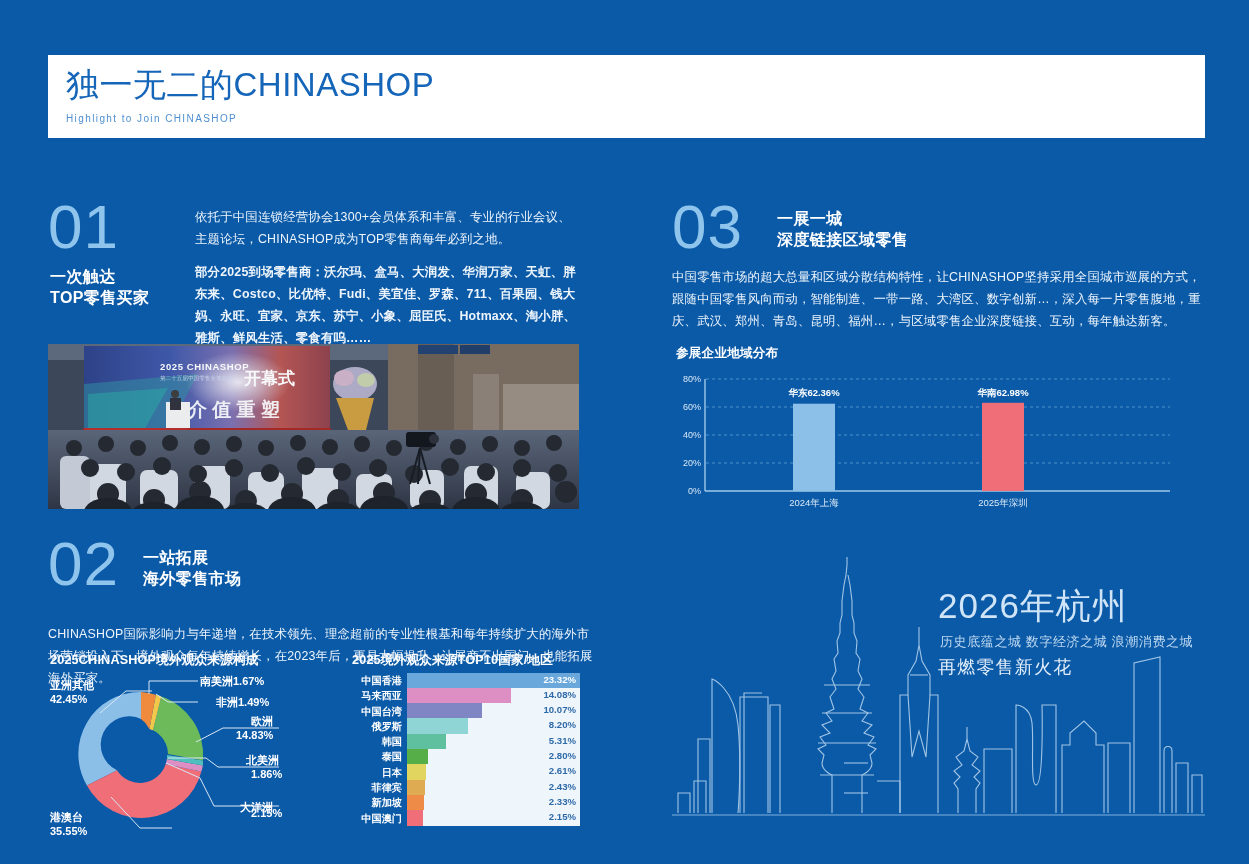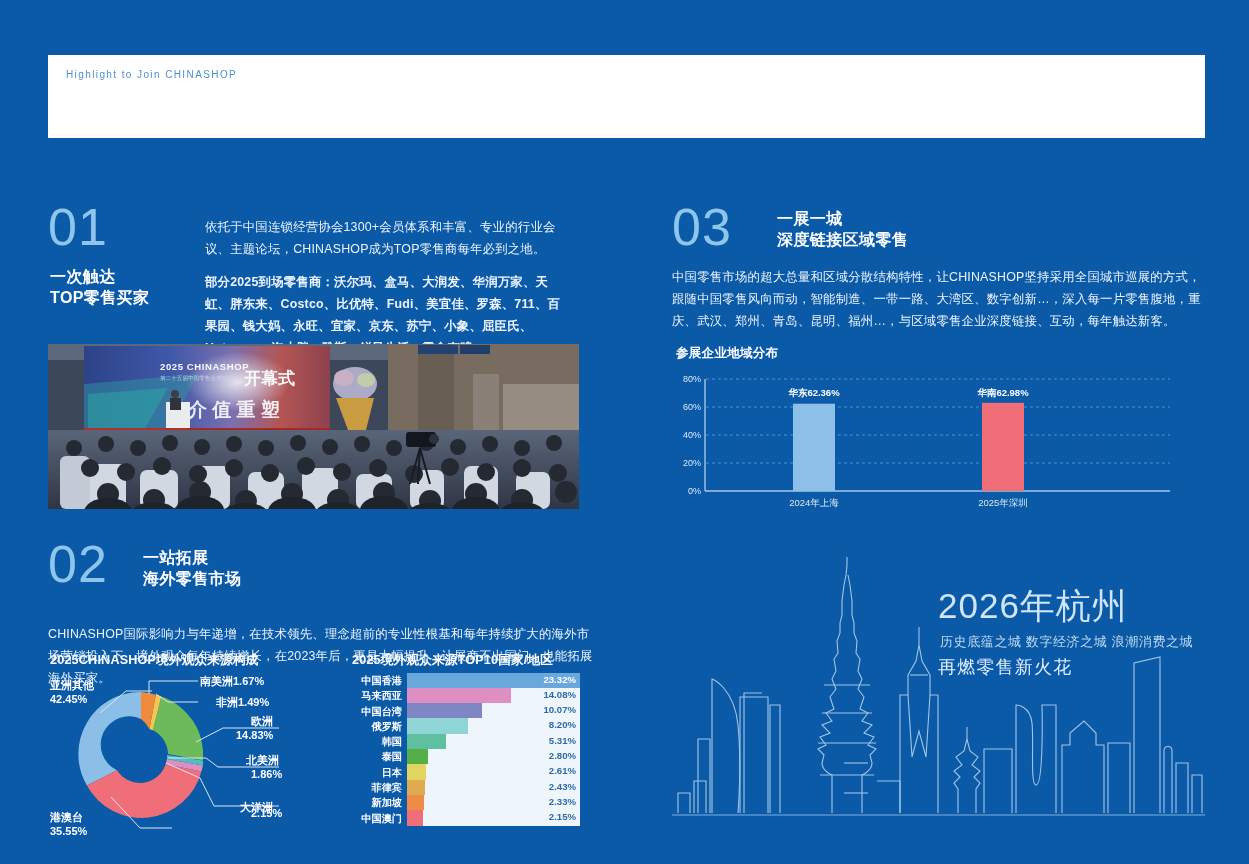--- a/index.html
+++ b/index.html
@@ -24,38 +24,38 @@
     color:#1565b8;font-size:33px;line-height:44px;font-weight:400;
     letter-spacing:0.5px;white-space:nowrap;
   }
   .header-sub{
     color:#4f8fcf;font-size:10px;line-height:20px;font-weight:400;
     letter-spacing:1.4px;white-space:nowrap;margin-top:2px;
   }
 
   
   .bignum{
-    font-size:52px;line-height:62px;font-weight:300;color:#8fc4ec;
+    font-size:62px;line-height:62px;font-weight:300;color:#8fc4ec;
     letter-spacing:1px;
   }
   .sec-title{
     font-size:16px;line-height:21px;font-weight:700;color:#ffffff;
     letter-spacing:0.4px;
   }
   .body-txt{
     font-size:12.4px;line-height:22px;color:#eef5fc;letter-spacing:0.2px;
   }
   .body-txt.b{font-weight:700;}
 
   
   .s01{position:absolute;left:48px;top:196px;width:532px;}
   .s01-num{position:absolute;left:0;top:0;}
   .s01-lbl{position:absolute;left:2px;top:70px;}
   .s01-txt{position:absolute;left:147px;top:10px;width:385px;}
-  .s01-txt p{margin:10px;}
+  .s01-txt p{margin:0;}
   .s01-txt p+p{margin-top:11px;}
 
   .photo{
     position:absolute;left:48px;top:344px;width:531px;height:165px;
     overflow:hidden;background:#23324a;
   }
   .photo svg{display:block;}
 
   
   .s02{position:absolute;left:48px;top:533px;width:545px;}
@@ -117,20 +117,21 @@
     position:absolute;left:266px;top:109px;
     font-size:18px;line-height:26px;color:#e2eefb;letter-spacing:1.2px;white-space:nowrap;
   }
 </style>
 </head>
 <body>
 
 <div class="page">
 
   <div class="header-box">
+    <div class="header-title">独一无二的CHINASHOP</div>
     <div class="header-sub">Highlight to Join CHINASHOP</div>
   </div>
 
   <div class="s01">
     <div class="bignum s01-num">01</div>
     <div class="s01-lbl">
       <div class="sec-title">一次触达</div>
       <div class="sec-title">TOP零售买家</div>
     </div>
     <div class="s01-txt">

